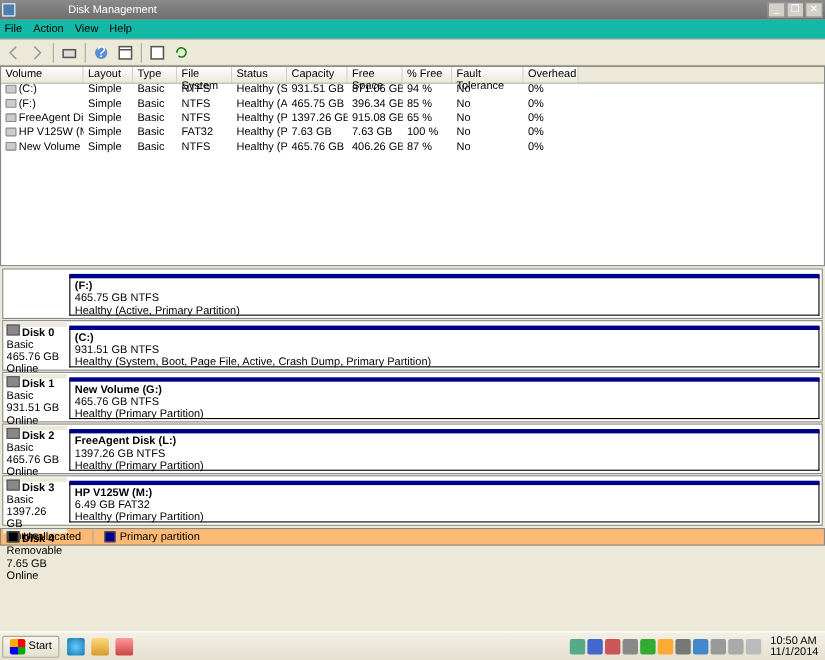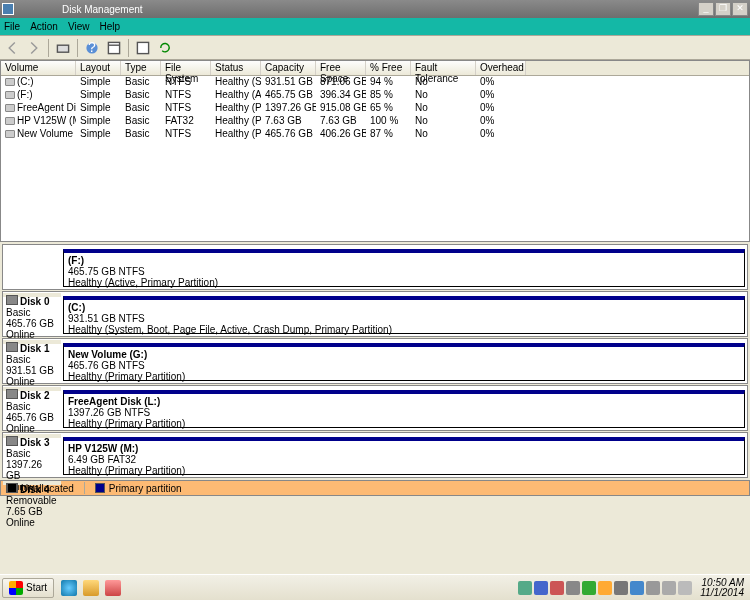--- a/index.html
+++ b/index.html
@@ -34,21 +34,21 @@
 .leg-black { background: #000; }
 .leg-blue { background: #00008b; }
 .vsep { border-left: 1px solid #aca899; height: 12px; margin: 0 6px; }
 .taskbar { position: absolute; bottom: 0; left: 0; right: 0; height: 26px; background: linear-gradient(#f2f0e6,#e4e0ce); border-top: 1px solid #fff; display: flex; align-items: center; padding: 0 2px; }
 .start-btn { display: flex; align-items: center; padding: 1px 6px; border: 1px solid #aca899; border-radius: 2px; background: linear-gradient(#f8f6ef,#e4e0ce); margin-right: 4px; height: 20px; }
 .start-btn .flag { width: 14px; height: 14px; margin-right: 3px; background: conic-gradient(#f00 0 25%, #0a0 25% 50%, #00f 50% 75%, #fa0 75% 100%); border-radius: 2px; }
 .ql { width: 22px; height: 20px; border: 1px solid transparent; display: flex; align-items: center; justify-content: center; }
 .ql .qicon { width: 16px; height: 16px; border-radius: 2px; }
 .tray { margin-left: auto; display: flex; align-items: center; gap: 2px; padding: 0 4px; }
 .tray .ticon { width: 14px; height: 14px; border-radius: 2px; }
-.clock { text-align: right; font-size: 9px; line-height: 10px; padding-left: 6px; font-style: italic; }
+.clock { text-align: left; font-size: 9px; line-height: 10px; padding-left: 6px; }
 </style>
 </head>
 <body>
 
 <div class="titlebar">
   <div class="icon"></div>
   <div class="title">Disk Management</div>
   <div class="win-btn">_</div>
   <div class="win-btn">❐</div>
   <div class="win-btn">✕</div>

